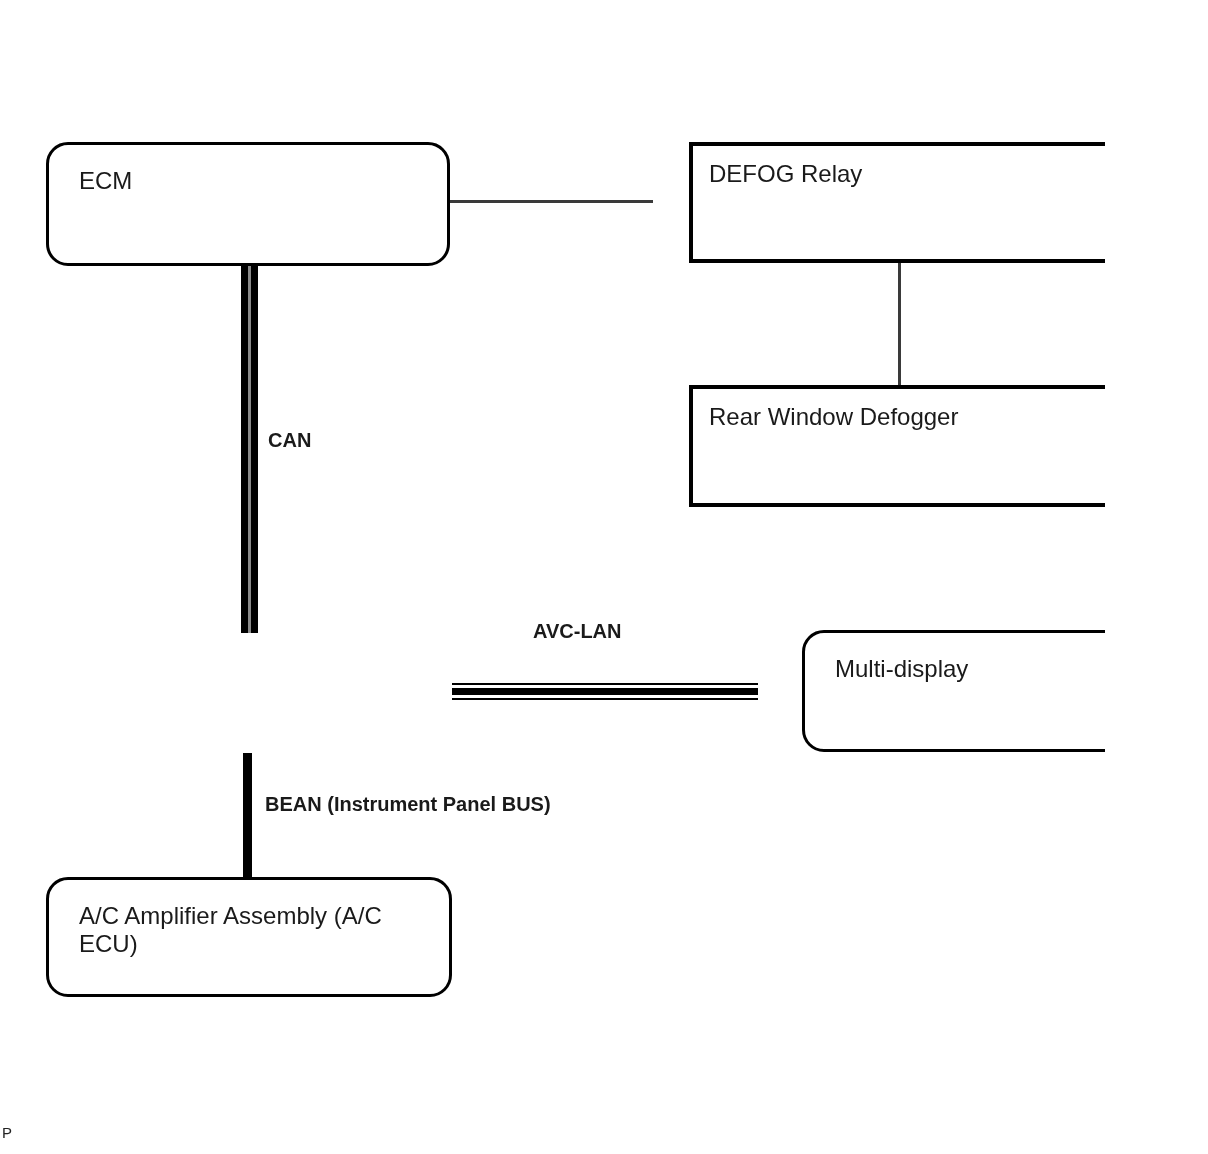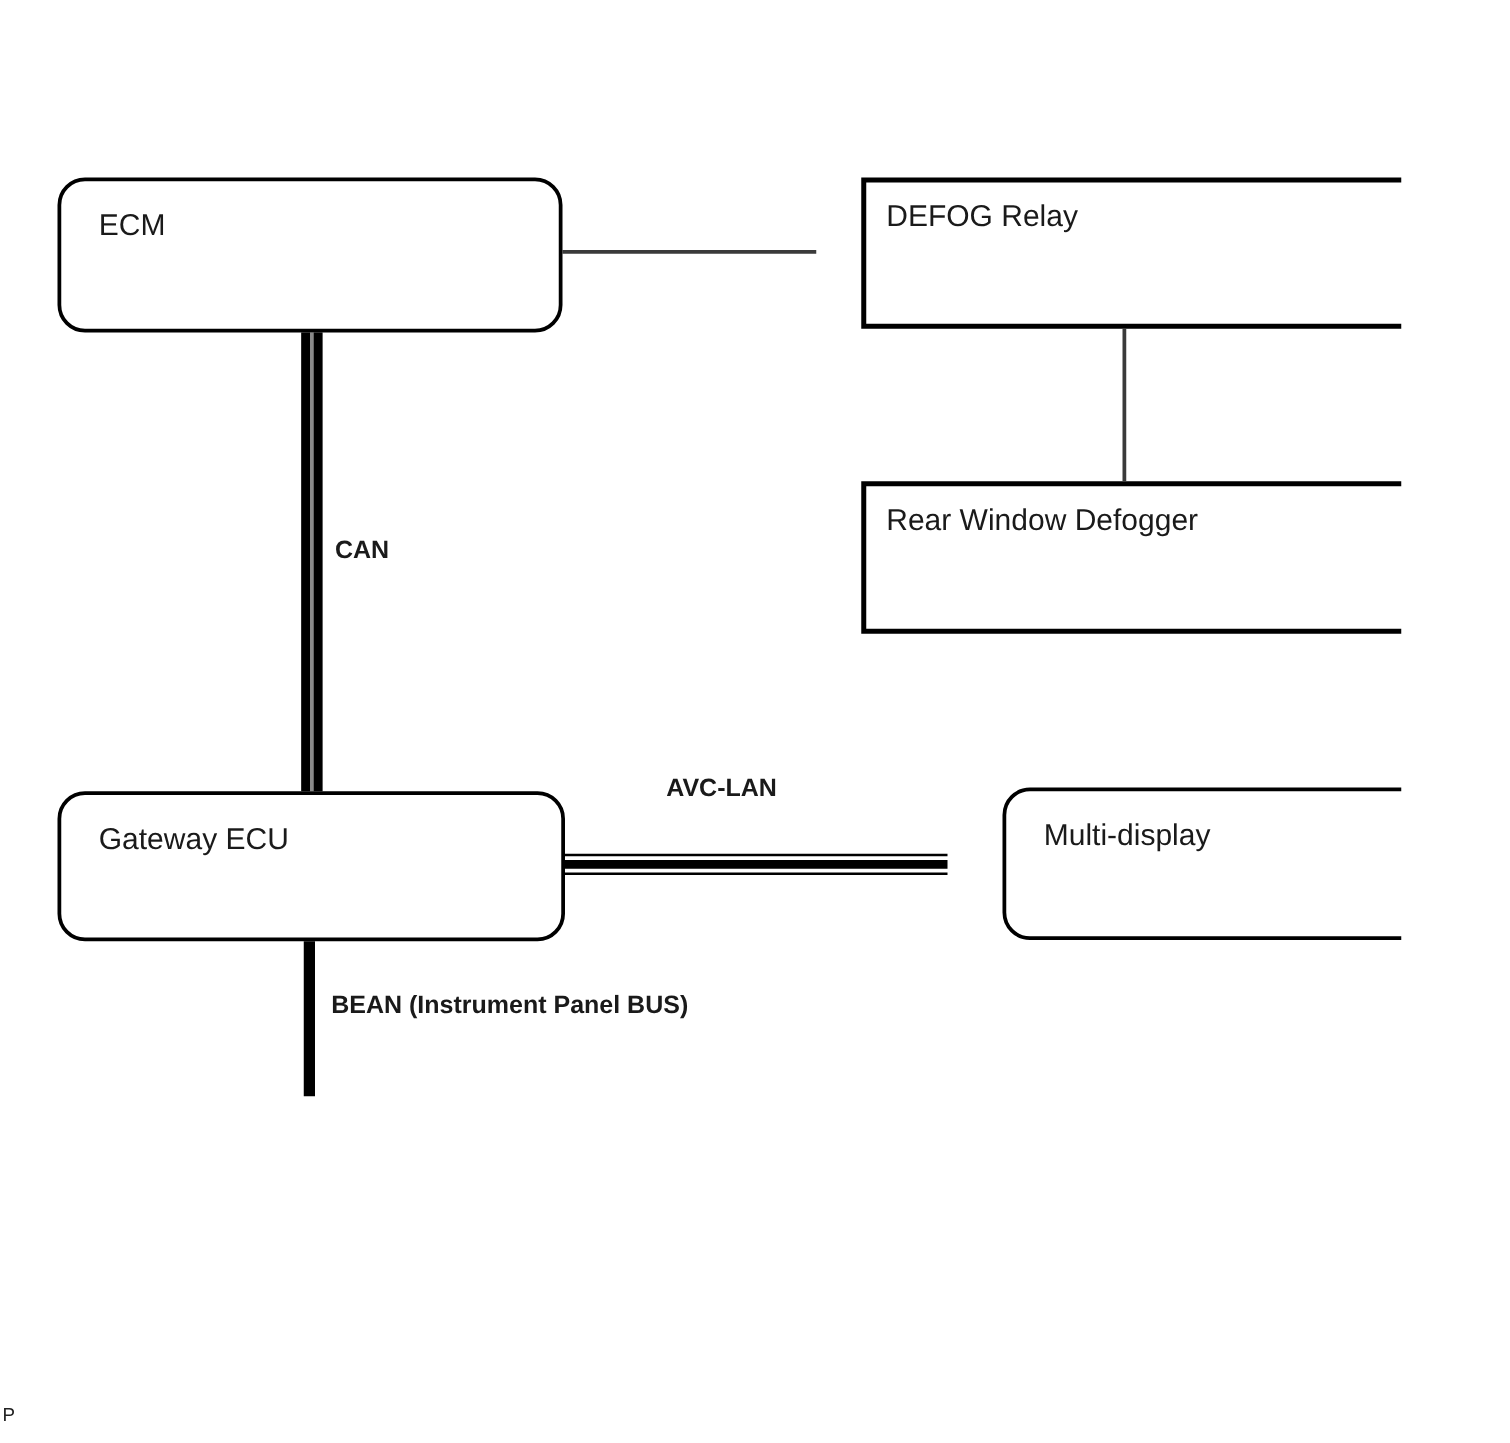--- a/index.html
+++ b/index.html
@@ -8,21 +8,20 @@
     background: #ffffff;
   }
   #canvas {
     position: relative;
     width: 1105px;
     height: 1154px;
     background: #ffffff;
     font-family: "Liberation Sans", "DejaVu Sans", sans-serif;
     color: #1a1a1a;
     overflow: hidden;
-    padding-left: 16px;
   }
   .node {
     position: absolute;
     background: #ffffff;
     box-sizing: border-box;
     font-size: 24px;
     color: #1a1a1a;
   }
   .node.rounded {
     border: 3px solid #000000;
@@ -119,28 +118,28 @@
   </div>
 
   <div class="node rect" id="node-defog-relay">
     <span>DEFOG Relay</span>
   </div>
 
   <div class="node rect" id="node-rear-defogger">
     <span>Rear Window Defogger</span>
   </div>
 
-  <div class="node rounded" id="node-gateway-ecu">
-    <span>Gateway ECU</span>
-  </div>
 
   <div class="node rounded" id="node-multi-display">
     <span>Multi-display</span>
   </div>
 
+  <div class="node rounded" id="node-ac-amplifier">
+    <span>A/C Amplifier Assembly (A/C ECU)</span>
+  </div>
 
   <div class="bus-label" id="label-can">CAN</div>
 
   <div class="bus-label" id="label-avclan">AVC-LAN</div>
 
   <div class="bus-label" id="label-bean">BEAN (Instrument Panel BUS)</div>
 
   <div class="page-marker">P</div>
 
 </div>

